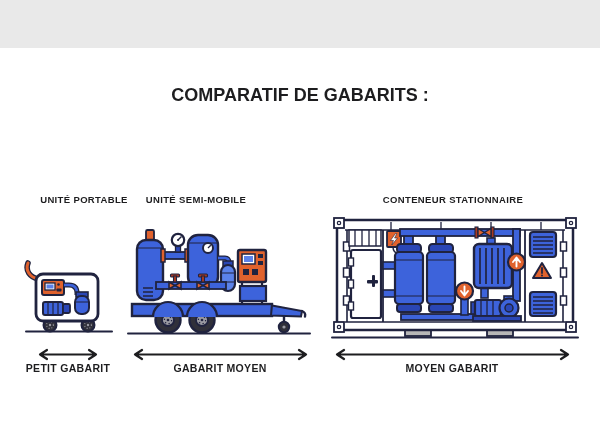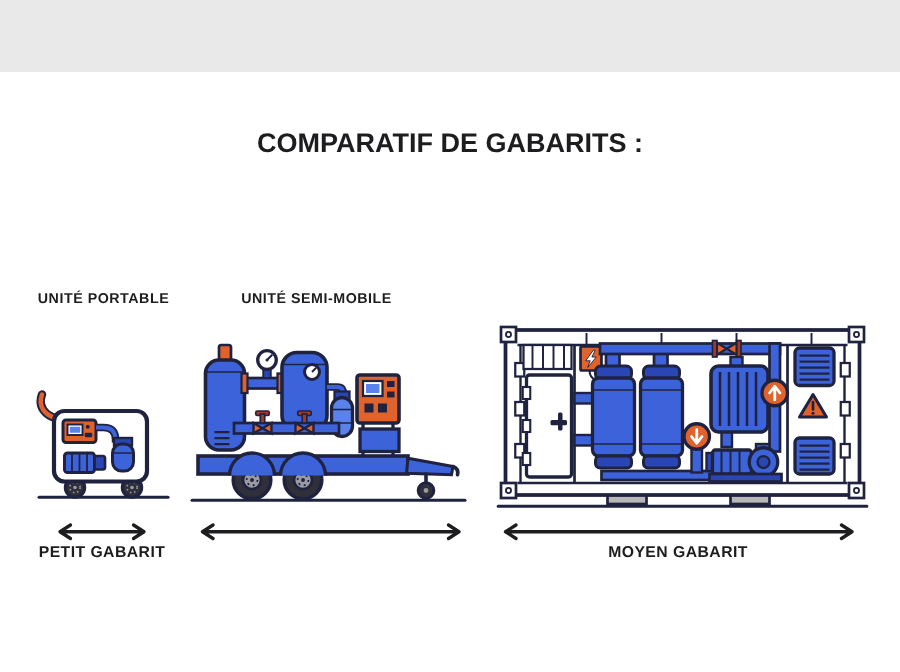--- a/index.html
+++ b/index.html
@@ -22,22 +22,23 @@
 </style>
 </head>
 <body>
 
 <div class="canvas">
 
   <header class="title">
     <div>COMPARATIF DE GABARITS :</div>
   </header>
 
-  <div class="machine-label" style="left:69px">UNITÉ PORTABLE</div>
-  <div class="machine-label" style="left:211px">UNITÉ SEMI-MOBILE</div>
+  <div class="machine-label" style="left:84px">UNITÉ PORTABLE</div>
+  <div class="machine-label" style="left:196px">UNITÉ SEMI-MOBILE</div>
+  <div class="machine-label" style="left:453px">CONTENEUR STATIONNAIRE</div>
 
   <svg class="illus" style="left:24px;top:206px" width="90" height="80" viewBox="0 0 90 80">
     <line x1="2" y1="77.5" x2="88" y2="77.5" stroke="var(--outline)" stroke-width="2" stroke-linecap="round"></line>
 
     <g>
       <path d="M14,25 C6,23 1,17 4,9" fill="none" stroke="var(--outline)" stroke-width="5.6" stroke-linecap="round"></path>
       <path d="M14,25 C6,23 1,17 4,9" fill="none" stroke="var(--accent-orange)" stroke-width="3" stroke-linecap="round"></path>
     </g>
 
     <g>
@@ -304,15 +305,16 @@
     <path class="arrow-stroke" d="M10,2 L3,6.5 L10,11 M3,6.5 H59 M52,2 L59,6.5 L52,11"></path>
   </svg>
   <svg class="size-arrow" style="left:132px;top:300px" width="177" height="13" viewBox="0 0 177 13">
     <path class="arrow-stroke" d="M10,2 L3,6.5 L10,11 M3,6.5 H174 M167,2 L174,6.5 L167,11"></path>
   </svg>
   <svg class="size-arrow" style="left:334px;top:300px" width="237" height="13" viewBox="0 0 237 13">
     <path class="arrow-stroke" d="M10,2 L3,6.5 L10,11 M3,6.5 H234 M227,2 L234,6.5 L227,11"></path>
   </svg>
 
   <div class="size-caption" style="left:68px">PETIT GABARIT</div>
+  <div class="size-caption" style="left:220px">GABARIT MOYEN</div>
   <div class="size-caption" style="left:452px">MOYEN GABARIT</div>
 
 </div>
 
 </body></html>

